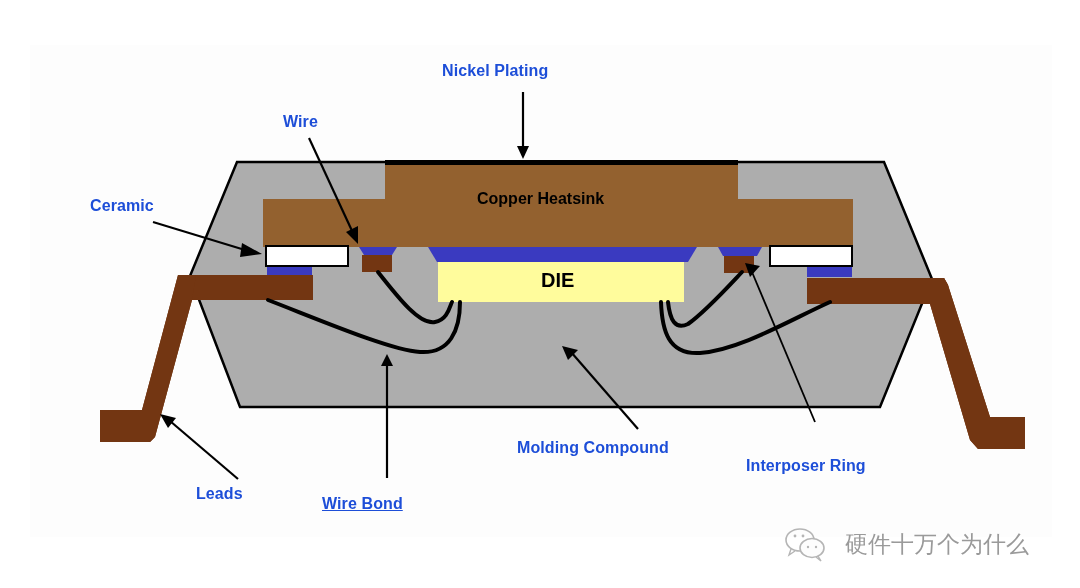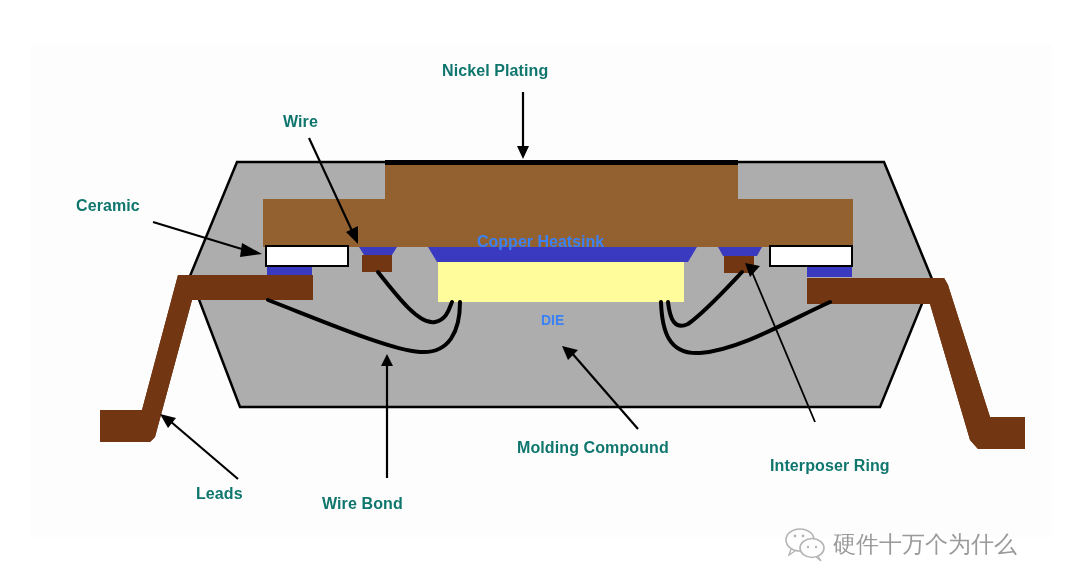--- a/index.html
+++ b/index.html
@@ -1,20 +1,20 @@
 <!DOCTYPE html>
 <html><head>
 <meta charset="utf-8">
 <style>
   html, body { margin: 0; padding: 0; background: #ffffff; }
   body { width: 1080px; height: 588px; position: relative; overflow: hidden; font-family: "Liberation Sans", sans-serif; }
   #canvas { position: absolute; left: 0; top: 0; width: 1080px; height: 588px; }
-  .lbl { position: absolute; font-family: "Liberation Sans", sans-serif; font-weight: bold; font-size: 16px; color: #0f766e; white-space: nowrap; letter-spacing: 0.1px; }
-  .inlbl { position: absolute; font-family: "Liberation Sans", sans-serif; font-weight: bold; color: #3b82f6; white-space: nowrap; margin-top: 43px; }
-  .watermark { position: absolute; left: 783px; top: 526px; display: flex; align-items: center; gap: 4px; color: #9a9a9a; font-family: "DejaVu Sans", sans-serif; font-size: 23px; justify-content: space-between; }
+  .lbl { position: absolute; font-family: "Liberation Sans", sans-serif; font-weight: bold; font-size: 16px; color: #1d4ed8; white-space: nowrap; letter-spacing: 0.1px; }
+  .inlbl { position: absolute; font-family: "Liberation Sans", sans-serif; font-weight: bold; color: #000000; white-space: nowrap; }
+  .watermark { position: absolute; left: 783px; top: 526px; display: flex; align-items: center; gap: 16px; color: #9a9a9a; font-family: "DejaVu Sans", sans-serif; font-size: 23px; justify-content: space-between; }
 </style>
 </head>
 <body>
 
 <svg id="canvas" viewBox="0 0 1080 588" xmlns="http://www.w3.org/2000/svg">
   <rect x="0" y="0" width="1080" height="588" fill="#ffffff"></rect>
   <rect x="30" y="45" width="1022" height="492" fill="#fdfdfd"></rect>
 
   <polygon class="c-leads" points="178,275 313,275 313,300 192,300 155,437 150,442 100,442 100,410 142,410" fill="#733612"></polygon>
   <polygon class="c-leads" points="807,278 944,278 948,285 990,417 1025,417 1025,449 978,449 970,440 930,304 807,304" fill="#733612"></polygon>
@@ -78,27 +78,27 @@
     </g>
     <g>
       <line x1="815" y1="422" x2="752" y2="272" stroke-width="1.8"></line>
       <polygon points="745,263 760,266 750,277" stroke="none"></polygon>
     </g>
   </g>
 </svg>
 
 <div class="lbl" style="left:442px; top:62px;">Nickel Plating</div>
 <div class="lbl" style="left:283px; top:113px;">Wire</div>
-<div class="lbl" style="left:76px; top:197px;">Ceramic</div>
+<div class="lbl" style="left:90px; top:197px;">Ceramic</div>
 <div class="inlbl" style="left:477px; top:190px; font-size:16px;">Copper Heatsink</div>
-<div class="inlbl" style="left:541px; top:269px; font-size:14px;">DIE</div>
+<div class="inlbl" style="left:541px; top:269px; font-size:20px;">DIE</div>
 <div class="lbl" style="left:196px; top:485px;">Leads</div>
-<div class="lbl" style="left:322px; top:495px;">Wire Bond</div>
+<div class="lbl" style="left:322px; top:495px;text-decoration:underline;">Wire Bond</div>
 <div class="lbl" style="left:517px; top:439px;">Molding Compound</div>
-<div class="lbl" style="left:770px; top:457px;">Interposer Ring</div>
+<div class="lbl" style="left:746px; top:457px;">Interposer Ring</div>
 
 <div class="watermark">
   <svg width="46" height="36" viewBox="0 0 46 36">
     <ellipse cx="17" cy="14" rx="14" ry="11" fill="none" stroke="#b5b5b5" stroke-width="1.6"></ellipse>
     <ellipse cx="29" cy="22" rx="12" ry="9.5" fill="#fdfdfd" stroke="#b5b5b5" stroke-width="1.6"></ellipse>
     <circle cx="12" cy="10" r="1.4" fill="#b5b5b5"></circle>
     <circle cx="20" cy="10" r="1.4" fill="#b5b5b5"></circle>
     <circle cx="25" cy="21" r="1.2" fill="#b5b5b5"></circle>
     <circle cx="33" cy="21" r="1.2" fill="#b5b5b5"></circle>
     <path d="M8,23 L6,29 L12,25" fill="none" stroke="#b5b5b5" stroke-width="1.4"></path>

